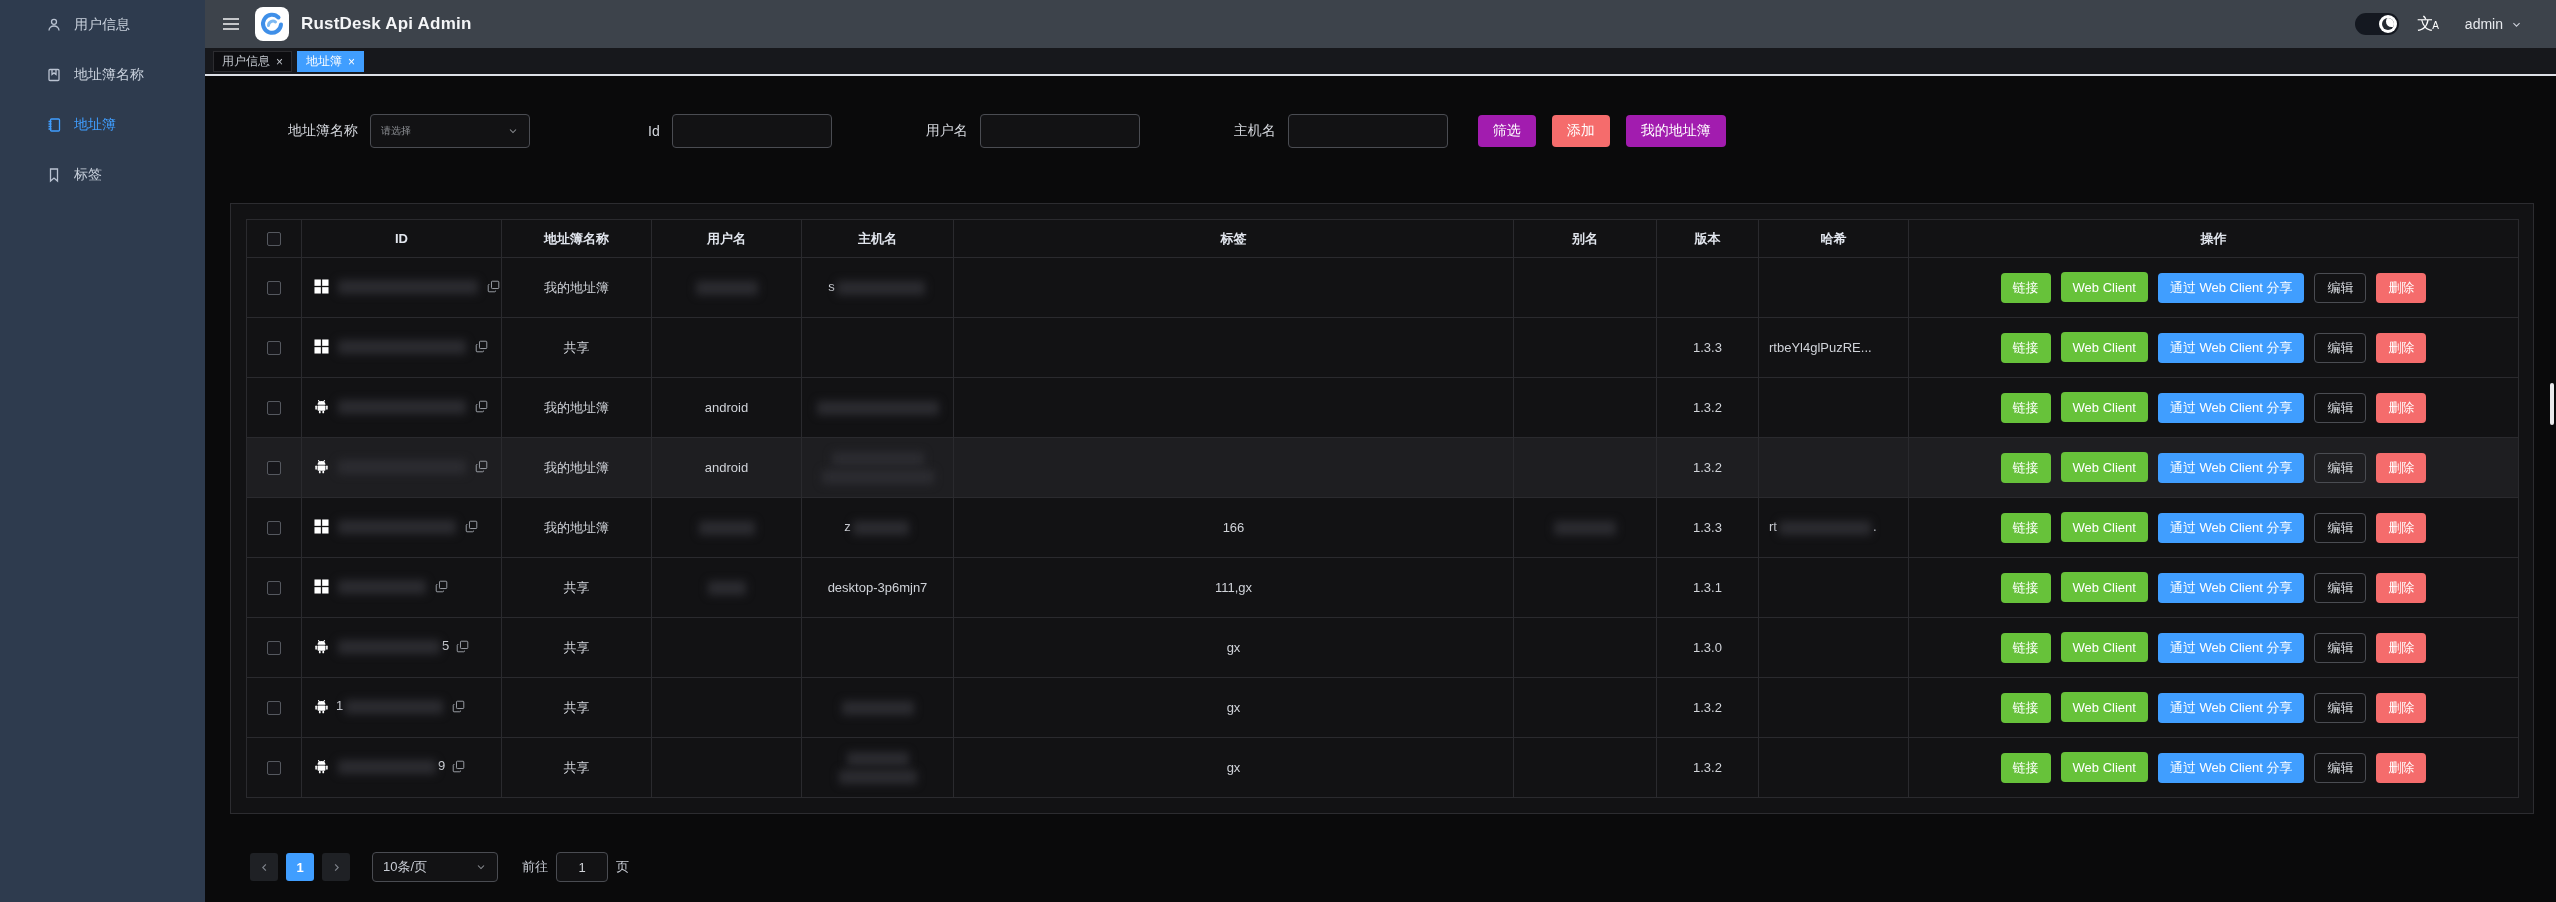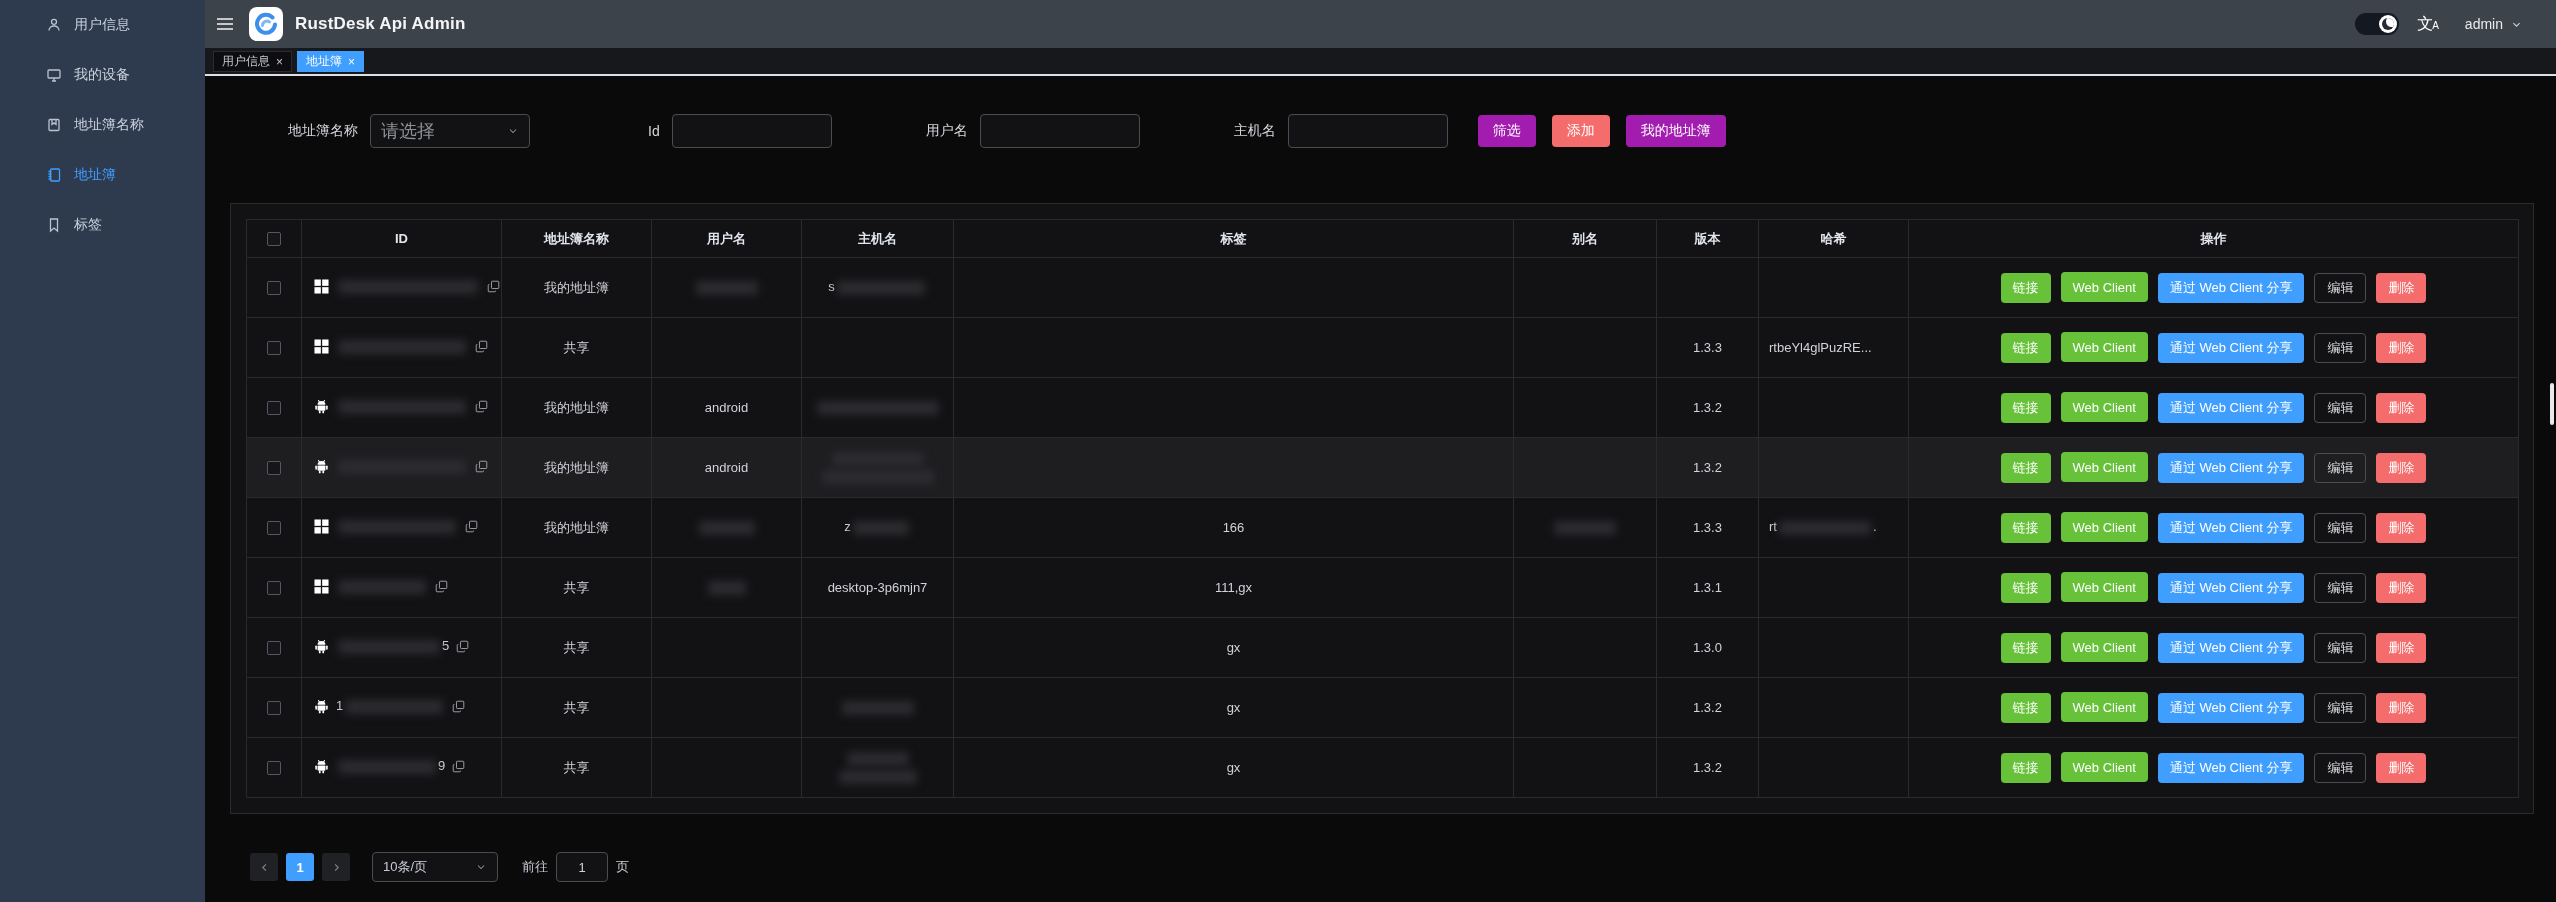--- a/index.html
+++ b/index.html
@@ -12,21 +12,21 @@
   .side-group .glabel { margin-left:10px; flex:1; }
   .side-item { height:50px; display:flex; align-items:center; padding-left:46px; color:#c9d1dd; font-size:14px; cursor:pointer; }
   .side-item .ilabel { margin-left:12px; }
   .side-item.active { color:#409eff; }
   .side-item.active svg { stroke:#409eff; }
   .sicon svg { stroke:#bac3d2; fill:none; stroke-width:1.3; display:block; }
   .sicon.filled svg { fill:#dfe4ec; stroke:none; }
   .chev svg { stroke:#aab3c0; fill:none; stroke-width:1.4; display:block; }
 
   
-  .topbar { position:absolute; left:199px; top:0; right:0; height:48px; background:#3d434b; display:flex; align-items:center; padding:0 34px 0 16px; }
+  .topbar { position:absolute; left:205px; top:0; right:0; height:48px; background:#3d434b; display:flex; align-items:center; padding:0 34px 0 16px; }
   .collapse-btn { margin-right:14px; cursor:pointer; display:flex; }
   .logo { width:34px; height:34px; background:#fff; border-radius:8px; display:flex; align-items:center; justify-content:center; margin-right:12px; }
   .app-title { color:#f4f5f7; font-size:17px; font-weight:bold; letter-spacing:.2px; }
   .top-spacer { flex:1; }
   .toggle { width:44px; height:22px; border-radius:11px; background:#141820; position:relative; cursor:pointer; margin-right:18px; }
   .knob { position:absolute; right:2px; top:2px; width:18px; height:18px; border-radius:50%; background:#fff; display:flex; align-items:center; justify-content:center; overflow:hidden; }
   .moon { width:12px; height:12px; border-radius:50%; background:#262b33; position:relative; overflow:hidden; }
   .moon::after { content:""; position:absolute; left:4px; top:-2px; width:11px; height:11px; border-radius:50%; background:#fff; }
   .lang { color:#fff; font-size:16px; cursor:pointer; margin-right:26px; display:flex; align-items:flex-start; }
   .lang .sub { font-size:10px; margin-top:6px; margin-left:-1px; }
@@ -40,21 +40,21 @@
   .tab .x { margin-left:6px; font-size:12px; line-height:1; }
 
   
   .main { position:absolute; left:205px; top:78px; right:0; bottom:0; background:#0a0a0b; }
 
   .filter-row { display:flex; align-items:center; margin:36px 0 0 83px; }
   .f-group { display:flex; align-items:center; }
   .f-group.g1 { margin-right:118px; } .f-group.g2,.f-group.g3 { margin-right:94px; } .f-group.g4 { margin-right:30px; }
   .f-label { font-size:14px; color:#d4d7dd; margin-right:12px; white-space:nowrap; }
   .sel { width:160px; height:34px; background:#121214; border:1px solid #4a4c52; border-radius:4px; display:flex; align-items:center; justify-content:space-between; padding:0 10px; cursor:pointer; }
-  .sel .ph { color:#8d9095; font-size:18px; }
+  .sel .ph { color:#8d9095; font-size:10px; }
   .sel svg { stroke:#8d9095; fill:none; stroke-width:1.4; }
   .f-input { width:160px; height:34px; background:#121214; border:1px solid #4a4c52; border-radius:4px; color:#d0d3d9; font-size:14px; padding:0 10px; outline:none; }
   .btn { height:32px; border:none; border-radius:4px; color:#fff; font-size:14px; padding:0 15px; cursor:pointer; margin-right:16px; font-family:inherit; }
   .btn.primary { background:#a21caf; }
   .btn.danger { background:#f56c6c; }
 
   
   .card { margin:55px 0 0 25px; width:2304px; background:#121214; border:1px solid #2c2c30; padding:15px; }
   table { width:100%; border-collapse:collapse; table-layout:fixed; }
   th,td { border:1px solid #2a2a2e; font-size:13px; }
@@ -92,29 +92,20 @@
 <div class="sidebar">
 
   <div class="side-item">
     <span class="sicon">
       <svg width="16" height="16" viewBox="0 0 16 16">
           <circle cx="8" cy="4.8" r="2.5"></circle>
           <path d="M3 13.5 a5 4.5 0 0 1 10 0"></path>
         </svg>
     </span>
     <span class="ilabel">用户信息</span>
-  </div>
-  <div class="side-item">
-    <span class="sicon">
-      <svg width="16" height="16" viewBox="0 0 16 16">
-          <rect x="2" y="3" width="12" height="8" rx="1"></rect>
-          <path d="M6 14 h4 M8 11 v3"></path>
-        </svg>
-    </span>
-    <span class="ilabel">我的设备</span>
   </div>
   <div class="side-item">
     <span class="sicon">
       <svg width="16" height="16" viewBox="0 0 16 16">
           <rect x="3" y="2.5" width="10" height="11" rx="1"></rect>
           <path d="M6 2.5 v5 l2 -1.6 2 1.6 v-5"></path>
         </svg>
     </span>
     <span class="ilabel">地址簿名称</span>
   </div>

